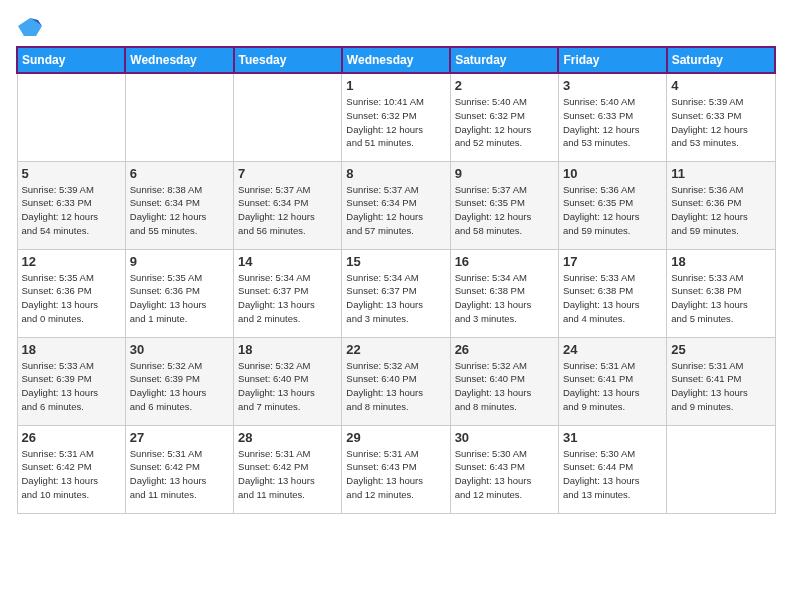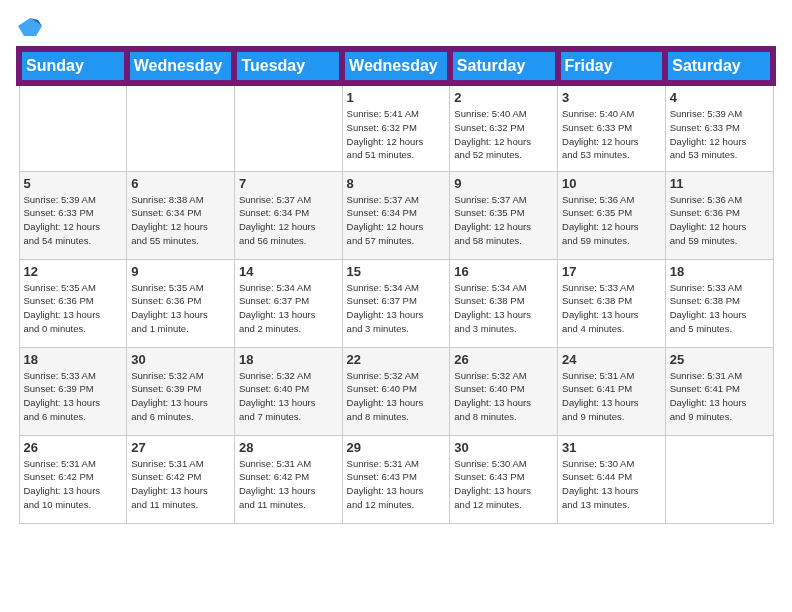--- a/index.html
+++ b/index.html
@@ -31,25 +31,25 @@
     .month-title { font-size: 32px; font-weight: bold; color: #333; }
     .location-title { font-size: 16px; color: #555; }
     .calendar-table {
       width: 100%;
       border-collapse: collapse;
       table-layout: fixed;
     }
     .calendar-table thead tr th {
       background: #2196f3;
       color: #fff;
-      font-size: 16px;
+      font-size: 12px;
       font-weight: bold;
       padding: 5px 4px;
       text-align: left;
-      border: 6px solid #701a75;
+      border: 2px solid #701a75;
     }
     .calendar-table tbody tr td {
       vertical-align: top;
       border: 1px solid #ccc;
       padding: 4px;
       font-size: 10px;
       color: #333;
       height: 88px;
       background: #fff;
     }
@@ -101,21 +101,21 @@
         <th>Saturday</th>
       </tr>
   </thead>
   <tbody id="calendar-body">
   <tr>
         <td class="empty-cell"></td>
         <td class="empty-cell"></td>
         <td class="empty-cell"></td>
         <td>
           <span class="day-number">1</span>
-          <div class="day-info" style="white-space: pre-line;">Sunrise: 5:41 AM
+          <div class="day-info" style="white-space: pre-line;">Sunrise: 10:41 AM
 Sunset: 6:32 PM
 Daylight: 12 hours
 and 51 minutes.</div>
         </td>
         <td>
           <span class="day-number">2</span>
           <div class="day-info" style="white-space: pre-line;">Sunrise: 5:40 AM
 Sunset: 6:32 PM
 Daylight: 12 hours
 and 52 minutes.</div>

